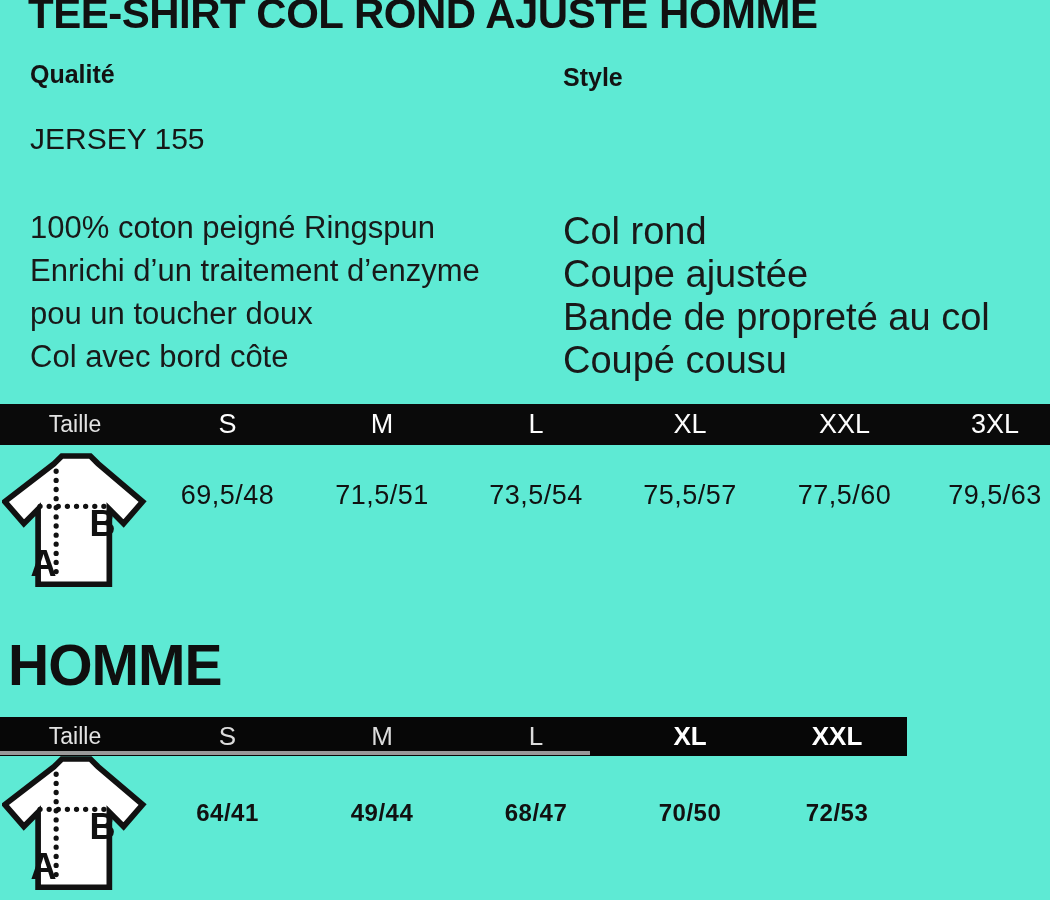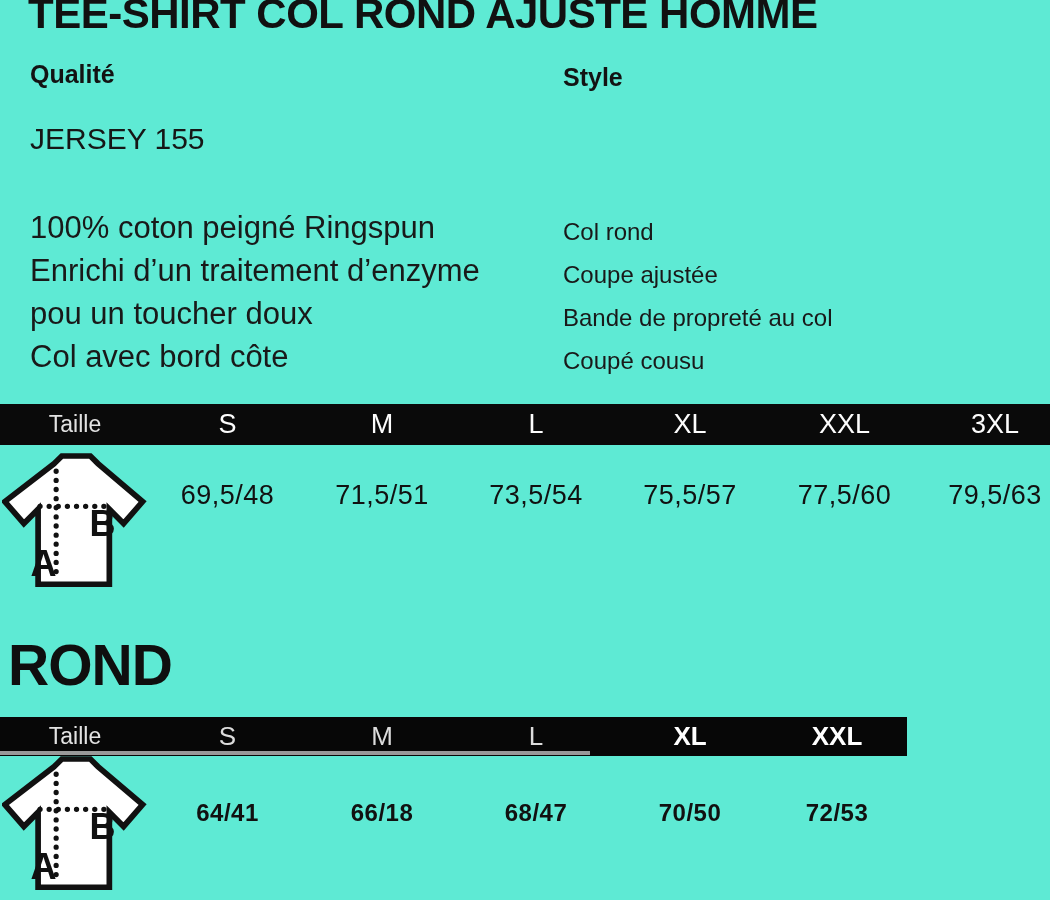--- a/index.html
+++ b/index.html
@@ -26,21 +26,21 @@
   .fabric-name{
     position:absolute;left:30px;top:122px;
     font-size:30px;font-weight:400;color:#161616;
   }
   .copy-block{
     position:absolute;
     font-size:31px;line-height:43px;font-weight:400;color:#191919;
     white-space:nowrap;
   }
   .copy-quality{left:30px;top:206px;}
-  .copy-style{left:563px;top:210px;font-size:24px;}
+  .copy-style{left:563px;top:210px;font-size:38px;}
   
   .band{
     position:absolute;left:0;
     display:grid;align-items:center;
     color:#ffffff;
   }
   .band-men{
     top:404px;height:41px;width:1050px;
     grid-template-columns:150px 155px 154px 154px 154px 155px 128px;
     background:#0a0a0a;
@@ -132,36 +132,36 @@
   </div>
 
   <svg class="shirt shirt-men" viewBox="0 0 160 150">
     <path d="M55,13 L63,5 L93,5 L101,13 L148,53 L128,76 L113,61 L113,140 L38,140 L38,61 L23,76 L3,53 Z" fill="#ffffff" stroke="#111111" stroke-width="6" stroke-linejoin="miter"></path>
     <line x1="57" y1="21" x2="57" y2="131" stroke="#111111" stroke-width="5.5" stroke-linecap="round" stroke-dasharray="0.1 9.5"></line>
     <line x1="40" y1="58" x2="112" y2="58" stroke="#111111" stroke-width="5.5" stroke-linecap="round" stroke-dasharray="0.1 9.5"></line>
     <text x="30" y="131" font-family="Liberation Sans, sans-serif" font-size="38" font-weight="600" fill="#111">A</text>
     <text x="92" y="89" font-family="Liberation Sans, sans-serif" font-size="38" font-weight="600" fill="#111">B</text>
   </svg>
 
-  <div class="women-heading">ROND</div>
+  <div class="women-heading">HOMME</div>
 
   <div class="band band-women">
     <div class="cell label">Taille</div>
     <div class="cell size">S</div>
     <div class="cell size">M</div>
     <div class="cell size">L</div>
     <div class="cell size strong">XL</div>
     <div class="cell size strong">XXL</div>
   </div>
   <div class="band-seam"></div>
 
   <div class="values values-women">
     <div class="cell"></div>
     <div class="cell">64/41</div>
-    <div class="cell">66/18</div>
+    <div class="cell">49/44</div>
     <div class="cell">68/47</div>
     <div class="cell">70/50</div>
     <div class="cell">72/53</div>
   </div>
 
   <svg class="shirt shirt-women" viewBox="0 0 160 150">
     <path d="M55,13 L63,5 L93,5 L101,13 L148,53 L128,76 L113,61 L113,140 L38,140 L38,61 L23,76 L3,53 Z" fill="#ffffff" stroke="#111111" stroke-width="6" stroke-linejoin="miter"></path>
     <line x1="57" y1="21" x2="57" y2="131" stroke="#111111" stroke-width="5.5" stroke-linecap="round" stroke-dasharray="0.1 9.5"></line>
     <line x1="40" y1="58" x2="112" y2="58" stroke="#111111" stroke-width="5.5" stroke-linecap="round" stroke-dasharray="0.1 9.5"></line>
     <text x="30" y="131" font-family="Liberation Sans, sans-serif" font-size="38" font-weight="600" fill="#111">A</text>

